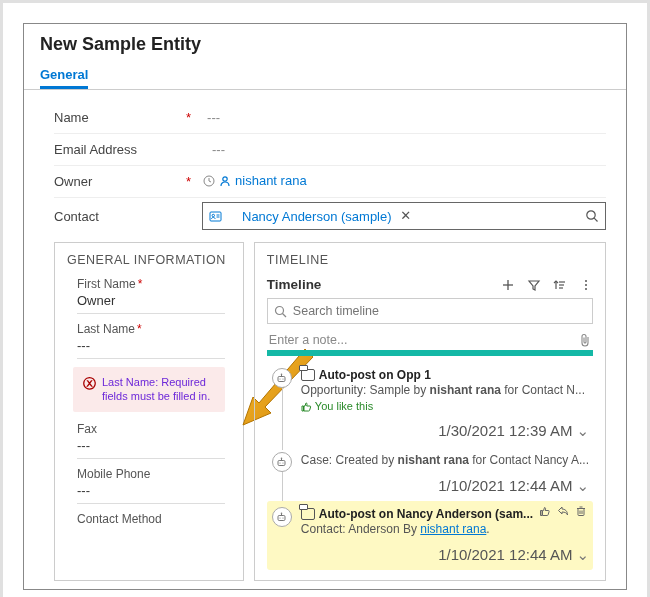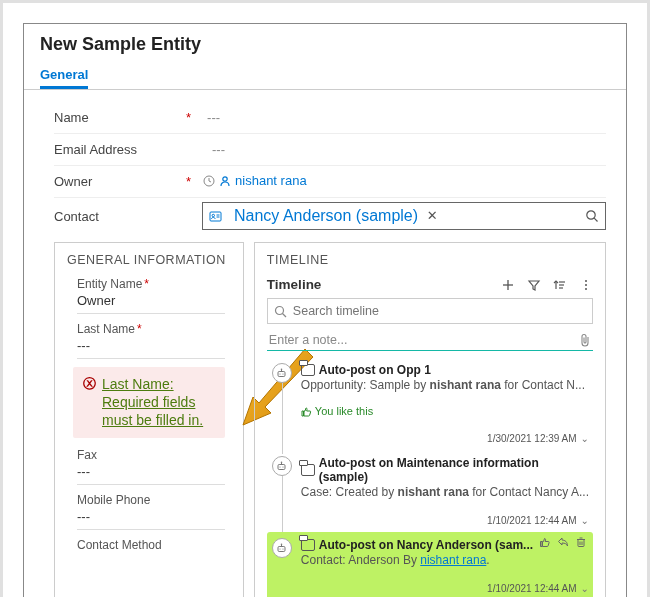--- a/index.html
+++ b/index.html
@@ -16,54 +16,54 @@
 .frow.noborder { border-bottom: none; }
 .flabel { width: 130px; color: #444; font-size: 13px; }
 .req { color: #c00; margin-left: 2px; }
 .fval { flex: 1; color: #666; font-size: 13px; position: relative; }
 .dash { color: #888; }
 .owner-val { display: inline-flex; align-items: center; gap: 4px; }
 .owner-val .recent { color: #888; }
 .owner-val .person { color: #0078d4; }
 .owner-link { color: #0078d4; }
 .lookup { flex: 1; display: flex; align-items: center; border: 1px solid #666; height: 28px; padding: 0 6px; }
-.lookup-tag { display: inline-flex; align-items: center; gap: 12px; background: #fff; border: none; font-size: 16px; color: #0078d4; }
+.lookup-tag { display: inline-flex; align-items: center; gap: 20px; background: #fff; border: none; font-size: 13px; color: #0078d4; }
 .lookup-tag .icon { color: #0078d4; }
 .lookup-x { margin-left: 6px; cursor: pointer; color: #555; width: 16px; height: 16px; border-radius: 2px; text-align: center; line-height: 16px; }
 .lookup-search { margin-left: auto; color: #555; cursor: pointer; }
 .cols { display: flex; gap: 10px; padding: 0 20px 8px 30px; }
 .card { border: 1px solid #ccc; flex: 1; padding: 10px 12px; position: relative; }
 .card-h { font-size: 12.5px; letter-spacing: 0.5px; color: #555; margin-bottom: 10px; text-transform: uppercase; }
 .gen-field { border-bottom: 1px solid #ddd; margin: 4px 6px 8px 10px; padding-bottom: 4px; }
 .gen-label { font-size: 12px; color: #555; margin-bottom: 2px; }
 .gen-val { font-size: 13px; color: #333; min-height: 16px; }
 .err-box { background: #fbeaea; margin: 6px 6px 10px 6px; padding: 8px 10px; display: flex; gap: 6px; align-items: flex-start; border-radius: 2px; }
 .err-icon { color: #a80000; font-weight: bold; }
-.err-txt { color: #4d7c0f; font-size: 14px; line-height: 1.3; text-decoration: underline; }
+.err-txt { color: #6d28d9; font-size: 11px; line-height: 1.3; }
 .tl-headrow { display: flex; align-items: center; margin-bottom: 6px; }
 .tl-title { font-weight: 600; font-size: 13.5px; flex: 1; }
 .tl-icons { display: flex; gap: 12px; color: #555; }
 .tl-icons span { cursor: pointer; }
 .tl-search { border: 1px solid #ccc; height: 26px; display: flex; align-items: center; padding: 0 6px; margin-bottom: 6px; gap: 6px; color: #888; }
 .tl-search input { border: none; outline: none; flex: 1; font-size: 12.5px; }
-.tl-note { display: flex; align-items: center; color: #888; font-size: 12.5px; padding: 3px 2px; border-bottom: 1px solid #14b8a6; margin-bottom: 6px; }
+.tl-note { display: flex; align-items: center; color: #888; font-size: 12.5px; padding: 3px 2px; border-bottom: 6px solid #14b8a6; margin-bottom: 6px; }
 .tl-note .clip { margin-left: auto; }
 .tl-item { display: flex; gap: 8px; padding: 6px 4px; position: relative; }
-.tl-item.sel { background: #bef264; border-radius: 3px; justify-content: flex-end; }
+.tl-item.sel { background: #fef9c3; border-radius: 3px; justify-content: flex-end; }
 .tl-left { width: 22px; display: flex; flex-direction: column; align-items: center; position: relative; }
 .tl-bot { width: 20px; height: 20px; border: 1px solid #aaa; border-radius: 50%; display: flex; align-items: center; justify-content: center; font-size: 10px; color: #666; background: #fff; z-index: 1; }
 .tl-line { position: absolute; top: 20px; bottom: -10px; width: 1px; background: #ccc; left: 50%; }
 .tl-body { flex: 1; font-size: 12px; }
 .tl-row1 { display: flex; align-items: center; gap: 4px; }
 .tl-type { width: 14px; height: 12px; border: 1.3px solid #555; border-radius: 2px; position: relative; }
 .tl-type::after { content: ""; position: absolute; width: 7px; height: 4px; border: 1.3px solid #555; border-radius: 1px; top: -5px; left: -3px; background: #fff; }
 .tl-tt { font-weight: 600; color: #222; }
 .tl-desc { color: #555; margin-top: 1px; white-space: nowrap; overflow: hidden; text-overflow: ellipsis; }
-.tl-like { color: #2a8a2a; font-size: 11px; margin-top: 13px; display: flex; align-items: center; gap: 3px; }
-.tl-date { text-align: right; color: #555; font-size: 10px; margin-top: 16px; }
+.tl-like { color: #2a8a2a; font-size: 11px; margin-top: 3px; display: flex; align-items: center; gap: 3px; }
+.tl-date { text-align: right; color: #555; font-size: 15px; margin-top: 10px; }
 .tl-chev { margin-left: 4px; color: #777; cursor: pointer; }
 .tl-actions { position: absolute; top: 4px; right: 6px; display: flex; gap: 6px; color: #666; font-size: 12px; }
 .tl-actions span { cursor: pointer; }
 .link { color: #0078d4; text-decoration: underline; }
 .bold { font-weight: 600; }
 .arrow { position: absolute; left: 182px; top: 100px; pointer-events: none; }
 svg { display: block; }
 </style>
 </head>
 <body>
@@ -133,21 +133,21 @@
         </span>
       </div>
     </div>
   </div>
 
   <div class="cols">
     <div class="card" style="flex:0.9">
       <div class="card-h">GENERAL INFORMATION</div>
 
       <div class="gen-field">
-        <div class="gen-label"><span>Entity Name</span><span class="req">*</span></div>
+        <div class="gen-label"><span>First Name</span><span class="req">*</span></div>
         <div class="gen-val">Owner</div>
       </div>
       <div class="gen-field">
         <div class="gen-label"><span>Last Name</span><span class="req">*</span></div>
         <div class="gen-val dash">---</div>
       </div>
       <div class="err-box">
         <span class="err-icon">ⓧ</span>
         <span class="err-txt">Last Name: Required fields must be filled in.</span>
       </div>
@@ -262,24 +262,20 @@
                   <rect x="2" y="3.5" width="7" height="5" rx="1.2" fill="none" stroke="#777" stroke-width="1"></rect>
                   <line x1="5.5" y1="1.5" x2="5.5" y2="3.5" stroke="#777" stroke-width="1"></line>
                   <circle cx="5.5" cy="1.3" r="0.8" fill="#777"></circle>
                   <circle cx="4" cy="6" r="0.6" fill="#777"></circle>
                   <circle cx="7" cy="6" r="0.6" fill="#777"></circle>
                 </svg>
               </div>
               <div class="tl-line"></div>
             </div>
         <div class="tl-body">
-          <div class="tl-row1">
-                <span class="tl-type"></span>
-                <span class="tl-tt">Auto-post on Maintenance information (sample)</span>
-              </div>
           <div class="tl-desc"><span>Case: Created by </span><span class="bold">nishant rana</span><span> for Contact Nancy A...</span></div>
           <div class="tl-date"><span>1/10/2021 12:44 AM</span><span class="tl-chev">⌄</span></div>
         </div>
       </div>
 
       <div class="tl-item sel">
         <div class="tl-left">
               <div class="tl-bot">
                 <svg width="11" height="11" viewBox="0 0 11 11">
                   <rect x="2" y="3.5" width="7" height="5" rx="1.2" fill="none" stroke="#777" stroke-width="1"></rect>

